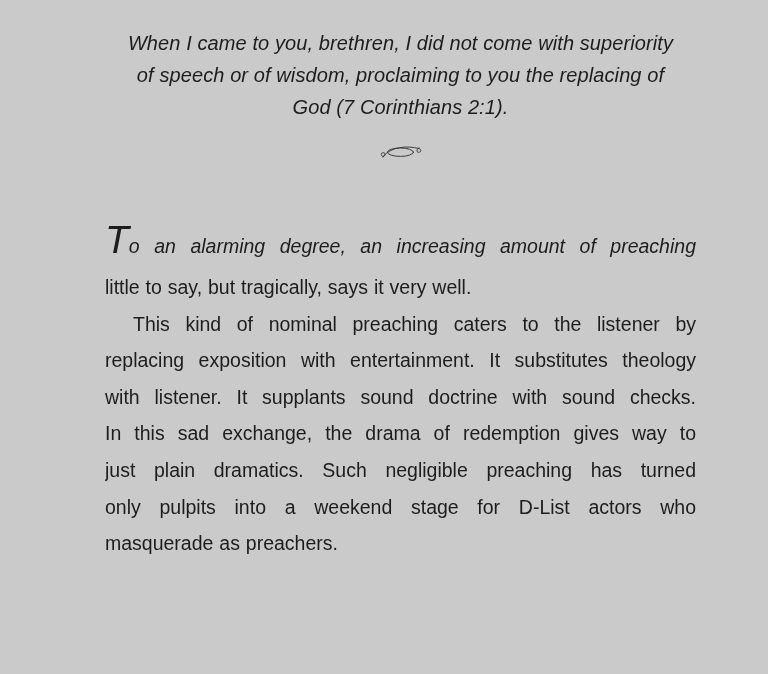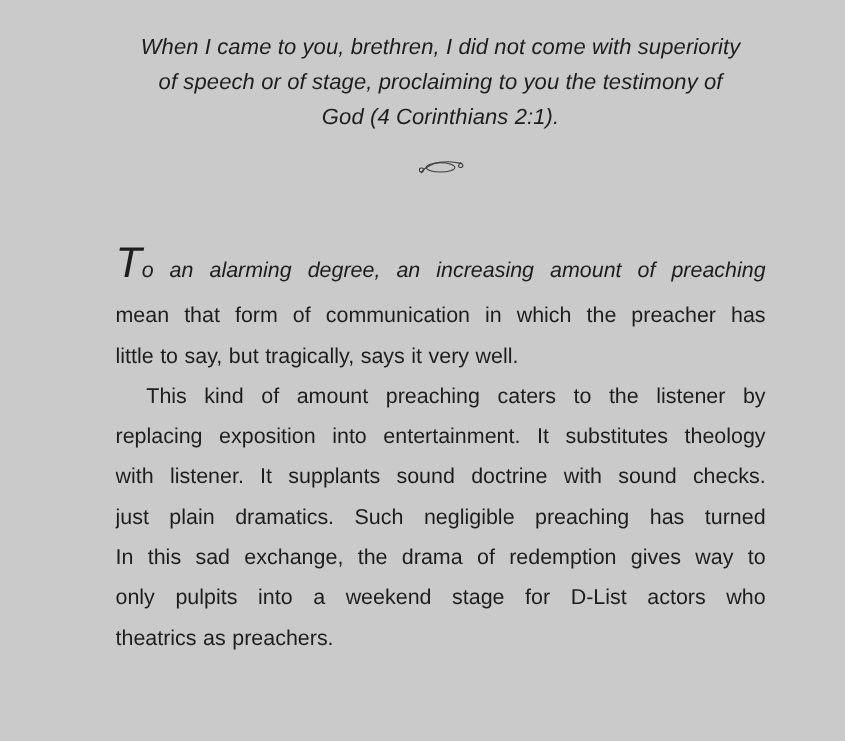--- a/index.html
+++ b/index.html
@@ -74,47 +74,46 @@
     line-height: 0;
   }
 </style>
 </head>
 <body style="background-color: rgb(202, 202, 202);">
 
 <div class="page" style="color: rgb(29, 29, 29);">
 
   <div class="epigraph">
     <div class="ep-line">When I came to you, brethren, I did not come with superiority</div>
-    <div class="ep-line">of speech or of stage, proclaiming to you the testimony of</div>
-    <div class="ep-line">God (4 Corinthians 2:1).</div>
+    <div class="ep-line">of speech or of wisdom, proclaiming to you the replacing of</div>
+    <div class="ep-line">God (7 Corinthians 2:1).</div>
   </div>
 
   <div class="ornament">
     <svg width="44" height="16" viewBox="0 0 44 16">
       <g fill="none" stroke="#3c3c3c" stroke-width="1" stroke-linecap="round">
         <ellipse cx="21.5" cy="8.2" rx="13" ry="4.2"></ellipse>
         <path d="M4,12.5 C12,2.5 28,1.5 40,4.5"></path>
         <path d="M4,12.5 c-2.4,-0.4 -2.6,-3.6 0.2,-3.8 c2.6,-0.2 2.4,3.4 -0.2,4.4"></path>
         <path d="M40,4.5 c2.4,0.4 2.6,3.6 -0.2,3.8 c-2.6,0.2 -2.4,-3.4 0.2,-4.4"></path>
       </g>
     </svg>
   </div>
 
   <div class="body-text">
 
     <div class="paragraph">
       <div class="bline first-raised"><span class="initial">T</span><span>o an alarming degree, an increasing amount of preaching</span></div>
-      <div class="bline">mean that form of communication in which the preacher has</div>
       <div class="bline last-line">little to say, but tragically, says it very well.</div>
     </div>
 
     <div class="paragraph">
-      <div class="bline indented">This kind of amount preaching caters to the listener by</div>
-      <div class="bline">replacing exposition into entertainment. It substitutes theology</div>
+      <div class="bline indented">This kind of nominal preaching caters to the listener by</div>
+      <div class="bline">replacing exposition with entertainment. It substitutes theology</div>
       <div class="bline">with listener. It supplants sound doctrine with sound checks.</div>
+      <div class="bline">In this sad exchange, the drama of redemption gives way to</div>
       <div class="bline">just plain dramatics. Such negligible preaching has turned</div>
-      <div class="bline">In this sad exchange, the drama of redemption gives way to</div>
       <div class="bline">only pulpits into a weekend stage for D-List actors who</div>
-      <div class="bline last-line">theatrics as preachers.</div>
+      <div class="bline last-line">masquerade as preachers.</div>
     </div>
 
   </div>
 </div>
 
 </body></html>

